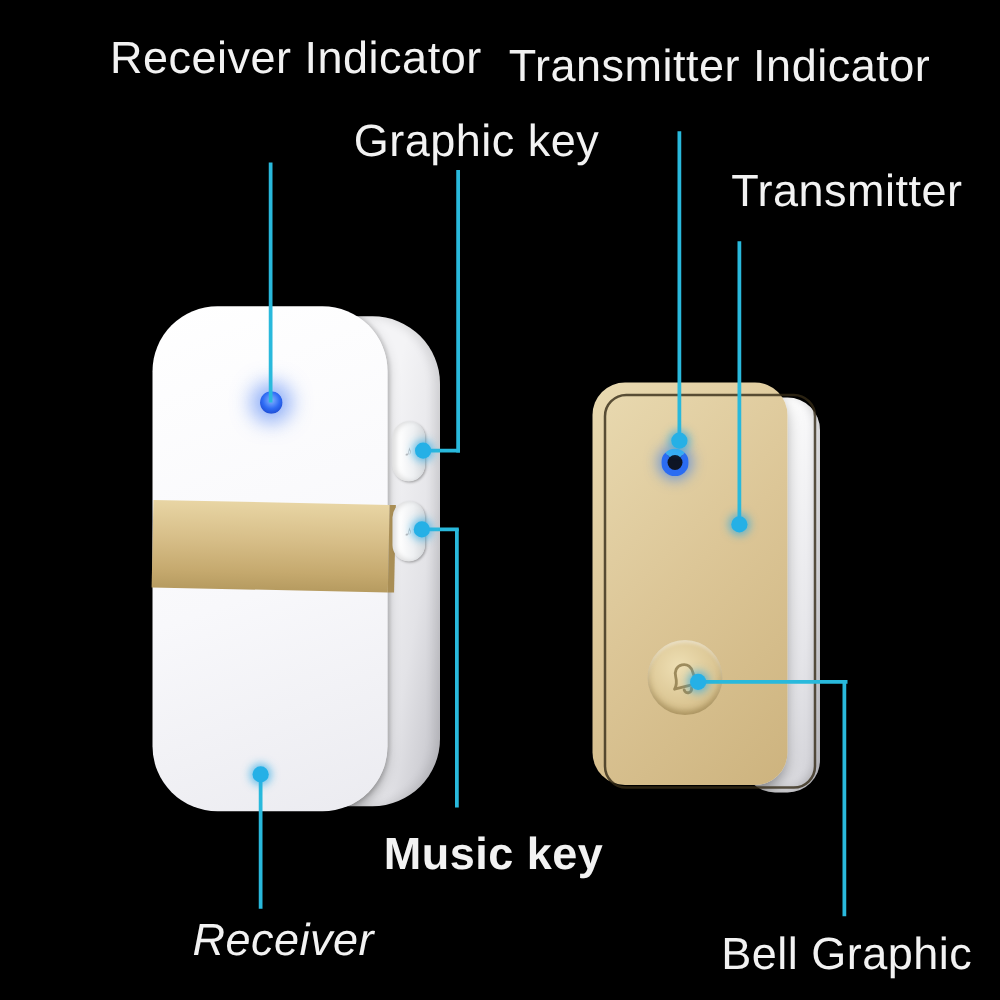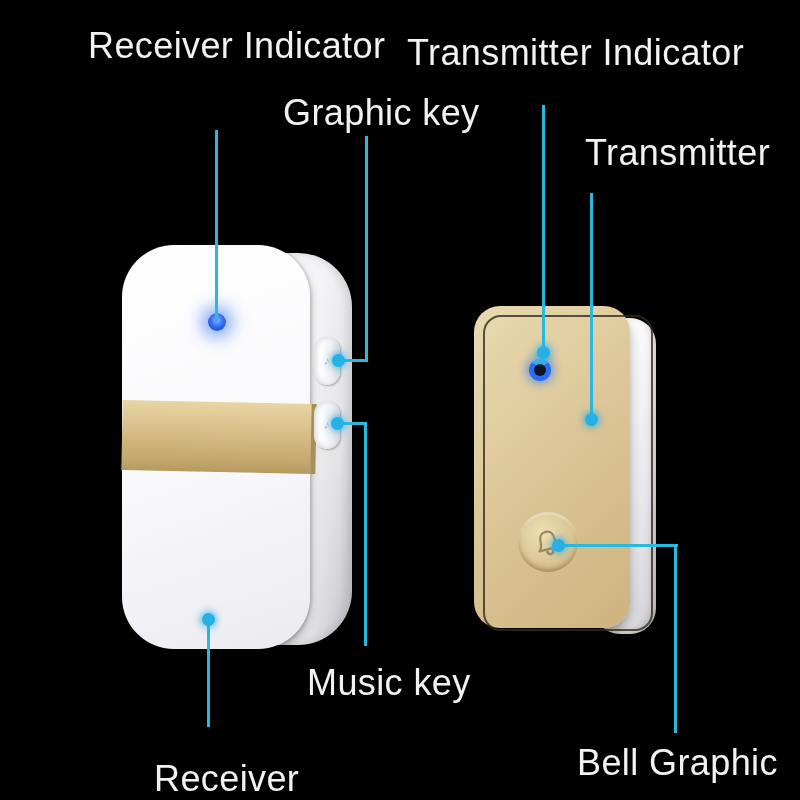--- a/index.html
+++ b/index.html
@@ -9,22 +9,22 @@
     font-family:"Liberation Sans",sans-serif;
   }
   .label{
     position:absolute;color:var(--text,#f2f2f2);font-size:36px;
     letter-spacing:.4px;white-space:nowrap;line-height:1;
   }
   .lbl-receiver-indicator{left:88px;top:28px;}
   .lbl-volume-key{left:283px;top:95px;}
   .lbl-transmitter-indicator{left:407px;top:35px;}
   .lbl-transmitter{left:562px;top:135px;margin-left:23px;}
-  .lbl-music-key{left:307px;top:665px;}
-  .lbl-receiver{left:154px;top:761px;}
+  .lbl-music-key{left:307px;top:665px;font-weight:bold;}
+  .lbl-receiver{left:154px;top:734px;font-style:italic;}
   .lbl-bell-graphic{left:577px;top:745px;text-align:center;}
 
   .vline,.hline{position:absolute;background:var(--accent,#29b9dc);z-index:30;}
   .vline{width:3px;}
   .hline{height:3px;}
   .ln-recv-ind{left:215px;top:130px;height:192px;}
   .ln-vol-v{left:365px;top:136px;height:226px;}
   .ln-vol-h{left:339px;top:359px;width:29px;}
   .ln-trans-ind{left:542px;top:105px;height:248px;}
   .ln-trans{left:590px;top:193px;height:227px;}

